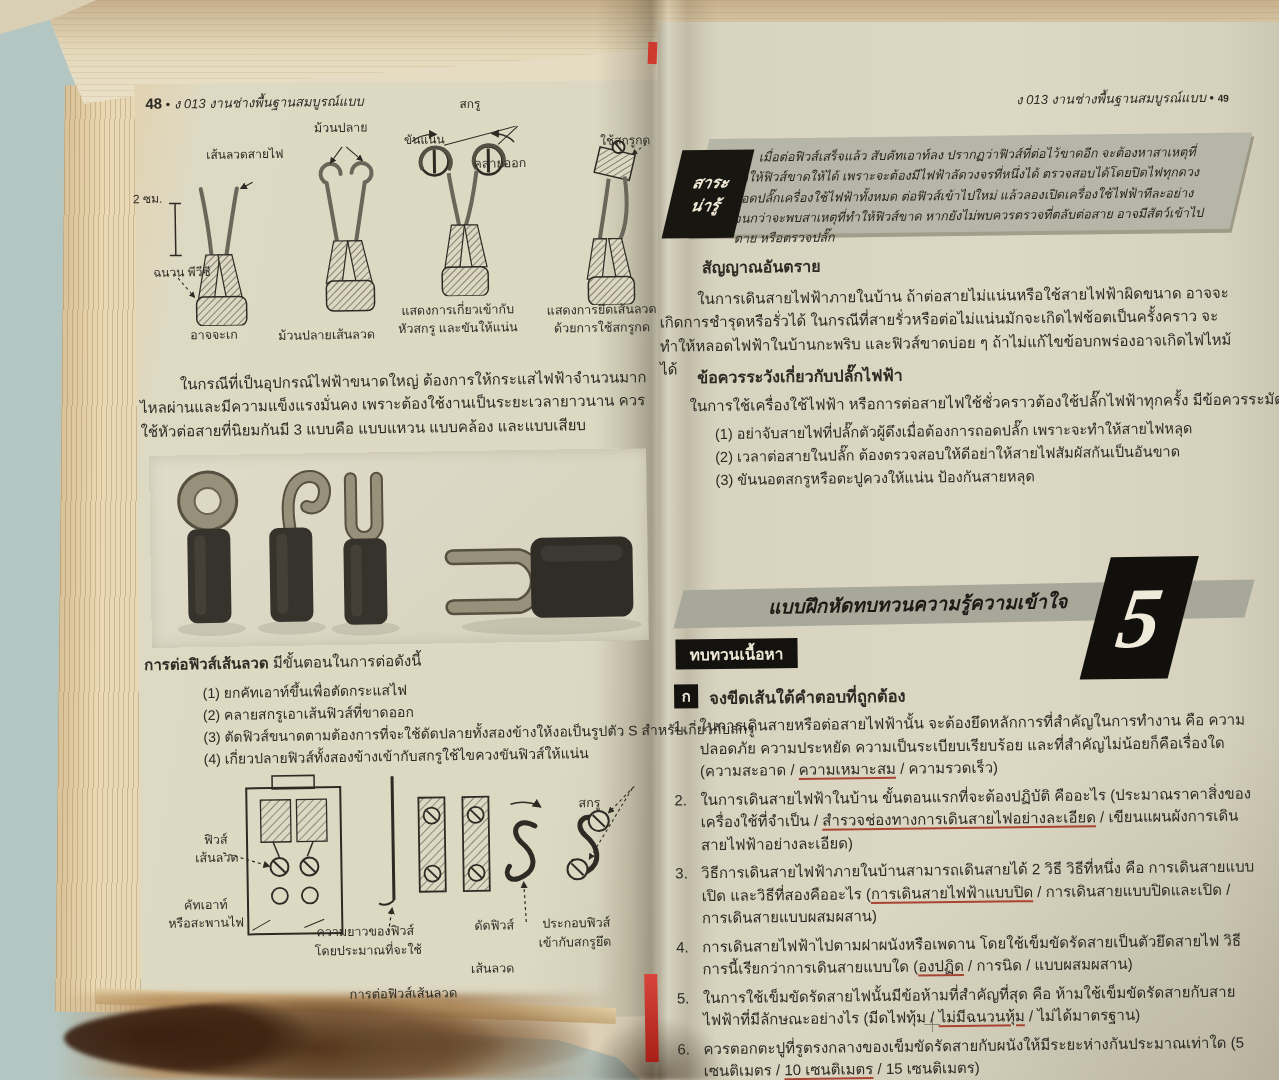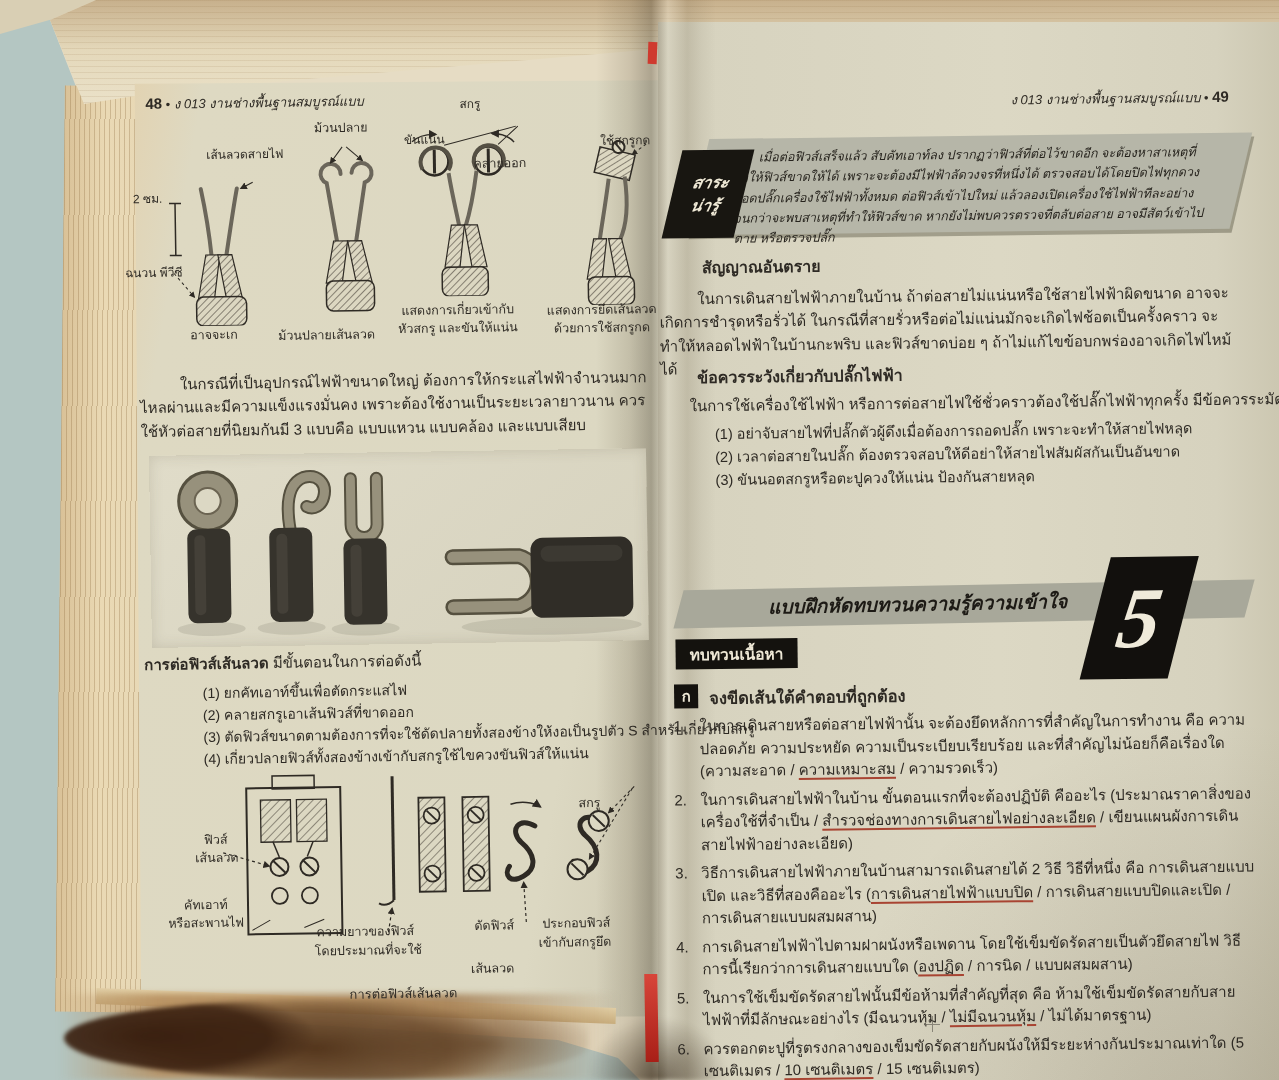--- a/index.html
+++ b/index.html
@@ -74,21 +74,21 @@
   .para1{position:absolute;left:142px;top:369px;width:520px;text-indent:40px;}
   .terminals{position:absolute;left:150px;top:452px;width:497px;height:192px;
     background:linear-gradient(140deg,#e0dcc9,#d6d2be);box-shadow:0 0 14px rgba(90,80,55,.18) inset;}
   .fuse-head{position:absolute;left:142px;top:649px;font-size:15px;}
   .steps{position:absolute;left:200px;top:679px;width:472px;font-size:14px;}
   .steps div{line-height:22px;white-space:nowrap;}
   .fig-cap{position:absolute;text-align:center;font-size:12.5px;line-height:1.45;}
 
   
   .hdr-right{left:998px;top:90px;width:236px;text-align:right;font-size:13px;}
-  .hdr-right .pn{font-weight:700;font-size:15px;font-style:normal;}
+  .hdr-right .pn{font-weight:700;font-size:10px;font-style:normal;}
   .hdr-right .rt{font-style:italic;}
   .note-label{position:absolute;left:676px;top:147px;width:72px;height:88px;background:#181611;
     transform:skewX(-14deg);display:flex;flex-direction:column;align-items:center;justify-content:center;
     color:#efe9d6;font-style:italic;font-size:16px;line-height:1.45;font-weight:700;}
   .note-box{position:absolute;left:702px;top:136px;width:543px;height:96px;background:#b6b6a8;transform:skewX(-14deg);
     box-shadow:3px 4px 0 rgba(90,88,70,.45);}
   .note-box .inner{transform:skewX(14deg);padding:9px 26px 8px 38px;font-size:12.5px;font-style:italic;
     line-height:1.62;color:#26231d;text-indent:26px;}
   .danger-h{position:absolute;left:705px;top:252px;font-size:16px;font-weight:700;}
   .danger-p{position:absolute;left:662px;top:284px;width:584px;text-indent:38px;}
@@ -155,21 +155,21 @@
       <path d="M56,108 C54,84 50,58 46,38" stroke="#6b665a" stroke-width="4" fill="none" stroke-linecap="round"></path>
       <path d="M70,108 C74,84 78,58 82,38" stroke="#6b665a" stroke-width="4" fill="none" stroke-linecap="round"></path>
       <path d="M50,104 l14,0 -6,44 -16,0 z" fill="url(#ha)" stroke="#2e2a24" stroke-width="1.2"></path>
       <path d="M62,104 l14,0 10,44 -16,0 z" fill="url(#ha)" stroke="#2e2a24" stroke-width="1.2"></path>
       <rect x="40" y="146" width="50" height="29" rx="7" fill="url(#ha)" stroke="#2e2a24" stroke-width="1.5"></rect>
       <path d="M98,32 L86,38" stroke="#2e2a24" stroke-width="1.2" marker-end="url(#ma)"></path>
       <path d="M18,122 L38,146" stroke="#2e2a24" stroke-width="1" stroke-dasharray="3 3" marker-end="url(#ma)"></path>
     </svg>
     <div class="t small" style="left:212px;top:142px">เส้นลวดสายไฟ</div>
     <div class="t small" style="left:138px;top:185px">2 ซม.</div>
-    <div class="t small" style="left:129px;top:259px">ฉนวน พีวีซี</div>
+    <div class="t small" style="left:157px;top:259px">ฉนวน พีวีซี</div>
     <div class="t cap" style="left:193px;top:322px">อาจจะเก</div>
 
     <svg style="position:absolute;left:292px;top:132px" width="115" height="190" viewBox="0 0 115 190">
       <defs>
         <pattern id="hb" width="5" height="5" patternUnits="userSpaceOnUse" patternTransform="rotate(45)">
           <rect width="5" height="5" fill="#dcd7c1"></rect>
             <line x1="0" y1="0" x2="0" y2="5" stroke="#4a443a" stroke-width="1.2"></line>
         </pattern>
         <marker id="mb" markerWidth="7" markerHeight="7" refX="5" refY="3" orient="auto">
             <path d="M0,0 L6,3 L0,6 z" fill="#2e2a24"></path>
@@ -418,21 +418,21 @@
       <div class="question">
         <span class="qnum">4.</span>
         <span class="qbody"><span>การเดินสายไฟฟ้าไปตามฝาผนังหรือเพดาน โดยใช้เข็มขัดรัดสายเป็นตัวยึดสายไฟ วิธีการนี้เรียกว่าการเดินสายแบบใด</span>
           <span>(</span><span class="u">องปฏิด</span><span> / </span><span>การนิด</span><span> / </span><span>แบบผสมผสาน</span><span>)</span>
         </span>
       </div>
 
       <div class="question">
         <span class="qnum">5.</span>
         <span class="qbody"><span>ในการใช้เข็มขัดรัดสายไฟนั้นมีข้อห้ามที่สำคัญที่สุด คือ ห้ามใช้เข็มขัดรัดสายกับสายไฟฟ้าที่มีลักษณะอย่างไร</span>
-          <span>(</span><span>มีฉนวนหุ้ม</span><span> / </span><span class="u">ไม่มีฉนวนหุ้ม</span><span> / </span><span>ไม่ได้มาตรฐาน</span><span>)</span>
+          <span>(</span><span>มีดไฟทุ้ม</span><span> / </span><span class="u">ไม่มีฉนวนหุ้ม</span><span> / </span><span>ไม่ได้มาตรฐาน</span><span>)</span>
         </span>
       </div>
 
       <div class="question">
         <span class="qnum">6.</span>
         <span class="qbody"><span>ควรตอกตะปูที่รูตรงกลางของเข็มขัดรัดสายกับผนังให้มีระยะห่างกันประมาณเท่าใด</span>
           <span>(</span><span>5 เซนติเมตร</span><span> / </span><span class="u">10 เซนติเมตร</span><span> / </span><span>15 เซนติเมตร</span><span>)</span>
         </span>
       </div>
 

